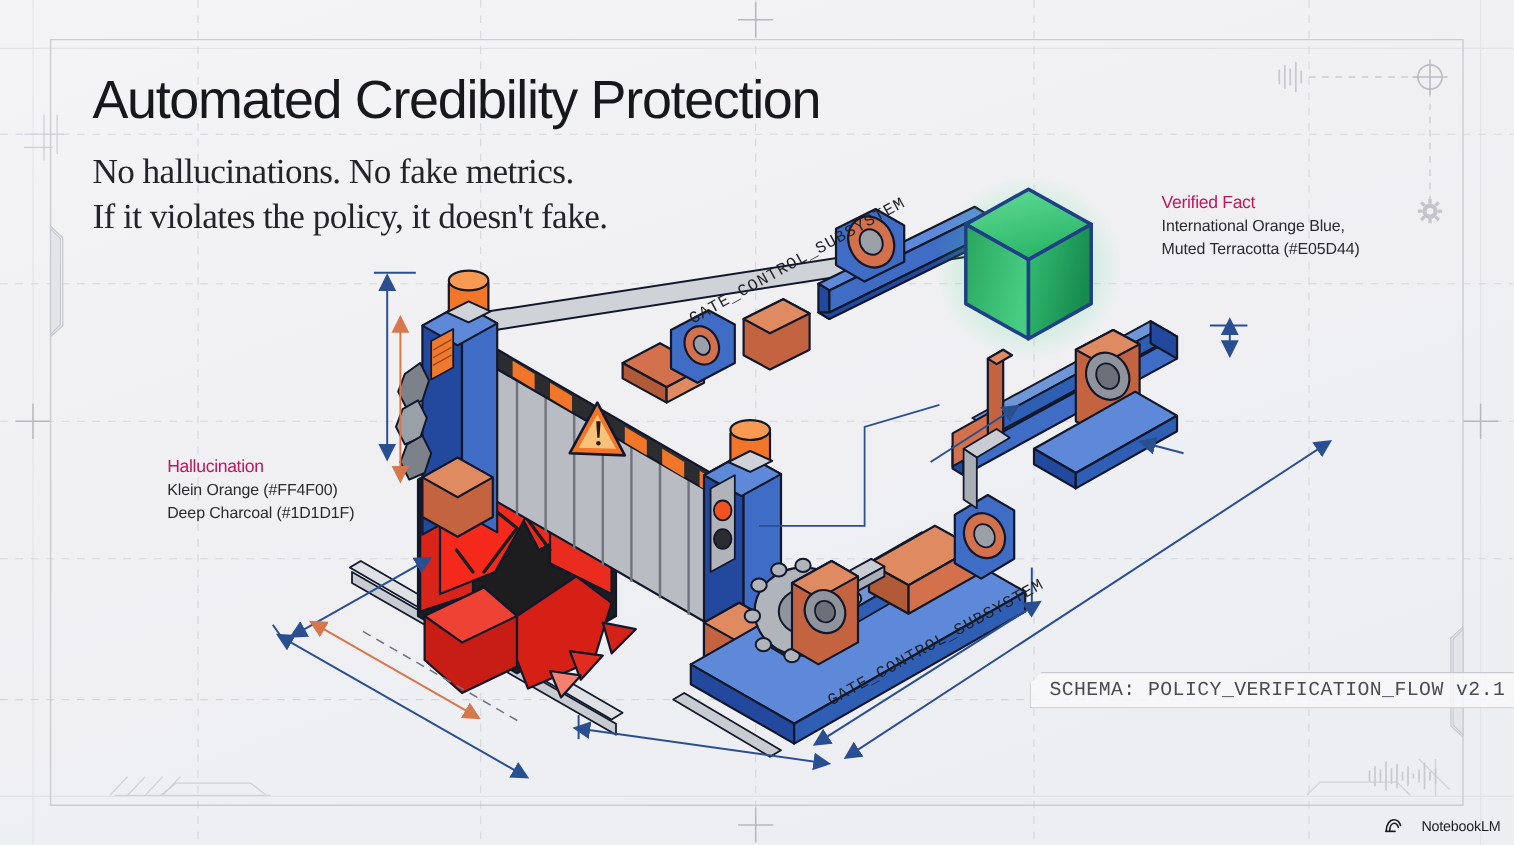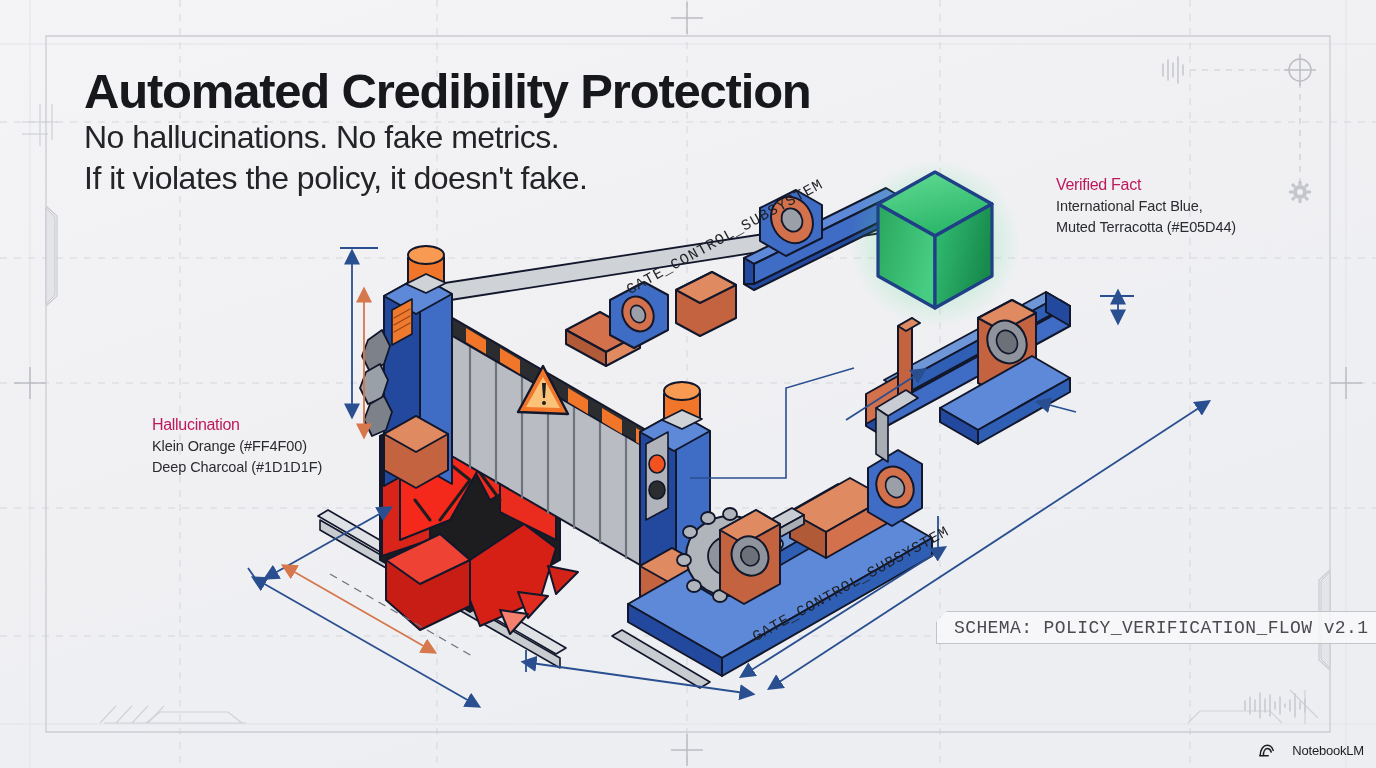--- a/index.html
+++ b/index.html
@@ -10,28 +10,28 @@
     position:relative;
   }
   #stage { position:absolute; inset:0; width:1376px; height:768px; }
 
   
   #bg-grid, #frame-svg, #art-svg, #overlay-svg { position:absolute; left:0; top:0; }
 
   
   #title-block { position:absolute; left:84px; top:66px; width:780px; }
   #page-title {
-    font-size:49px; font-weight:bold; color:#17181b;
+    font-size:49px; font-weight:normal; color:#17181b;
     letter-spacing:-1.2px; line-height:1.05; white-space:nowrap;
   }
   .subtitle-line {
     font-size:32px; color:#232427; line-height:1.28;
     letter-spacing:-0.5px; white-space:nowrap;
   }
-  #subtitle-wrap { margin-top:0; }
+  #subtitle-wrap { margin-top:18px;font-family:Liberation Serif, serif; }
 
   .callout { position:absolute; }
   .callout-title {
     font-size:16px; color:#be185d; line-height:1.15; letter-spacing:-0.3px;
     margin-bottom:2px;
   }
   .callout-line {
     font-size:14.5px; color:#2a2b2e; line-height:1.42; letter-spacing:-0.1px;
     white-space:nowrap;
   }
@@ -516,21 +516,21 @@
   </div>
 
   <div class="callout" id="callout-hallucination">
     <div class="callout-title">Hallucination</div>
     <div class="callout-line">Klein Orange (#FF4F00)</div>
     <div class="callout-line">Deep Charcoal (#1D1D1F)</div>
   </div>
 
   <div class="callout" id="callout-verified">
     <div class="callout-title">Verified Fact</div>
-    <div class="callout-line">International Fact Blue,</div>
+    <div class="callout-line">International Orange Blue,</div>
     <div class="callout-line">Muted Terracotta (#E05D44)</div>
   </div>
 
   <div class="iso-label" id="iso-label-top">GATE_CONTROL_SUBSYSTEM</div>
   <div class="iso-label" id="iso-label-bot">GATE_CONTROL_SUBSYSTEM</div>
 
   <div id="schema-badge">SCHEMA: POLICY_VERIFICATION_FLOW v2.1</div>
 
   <div id="watermark">
     <span>

